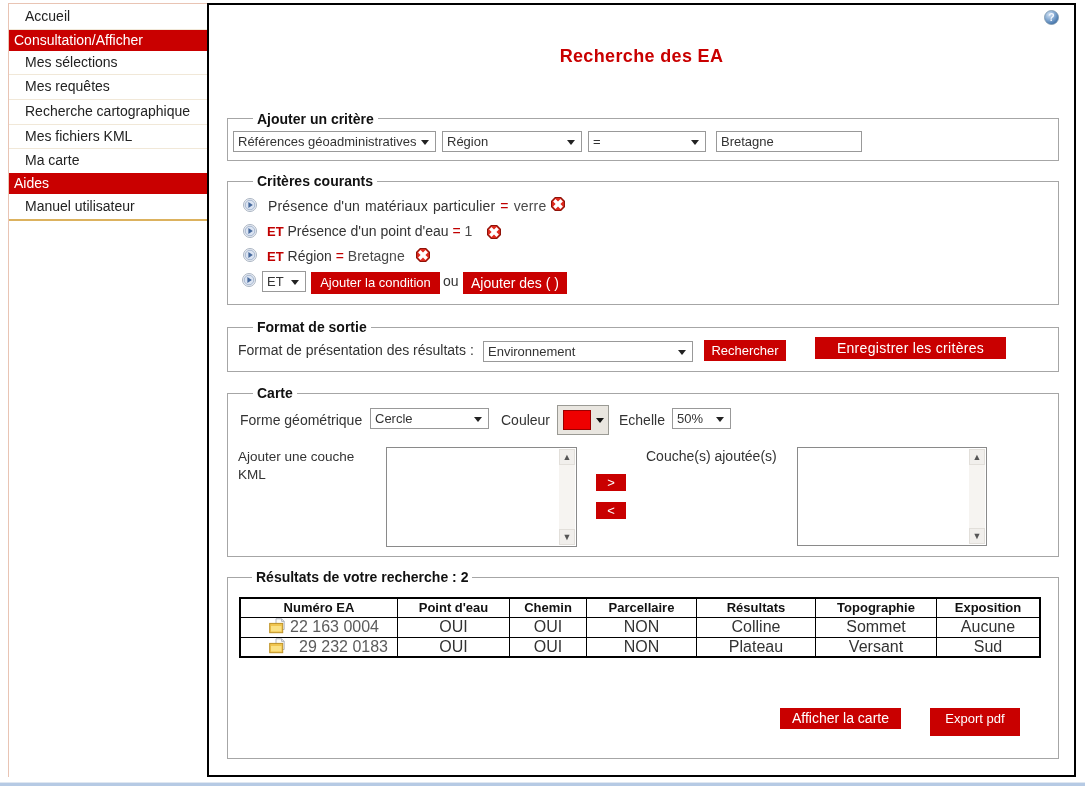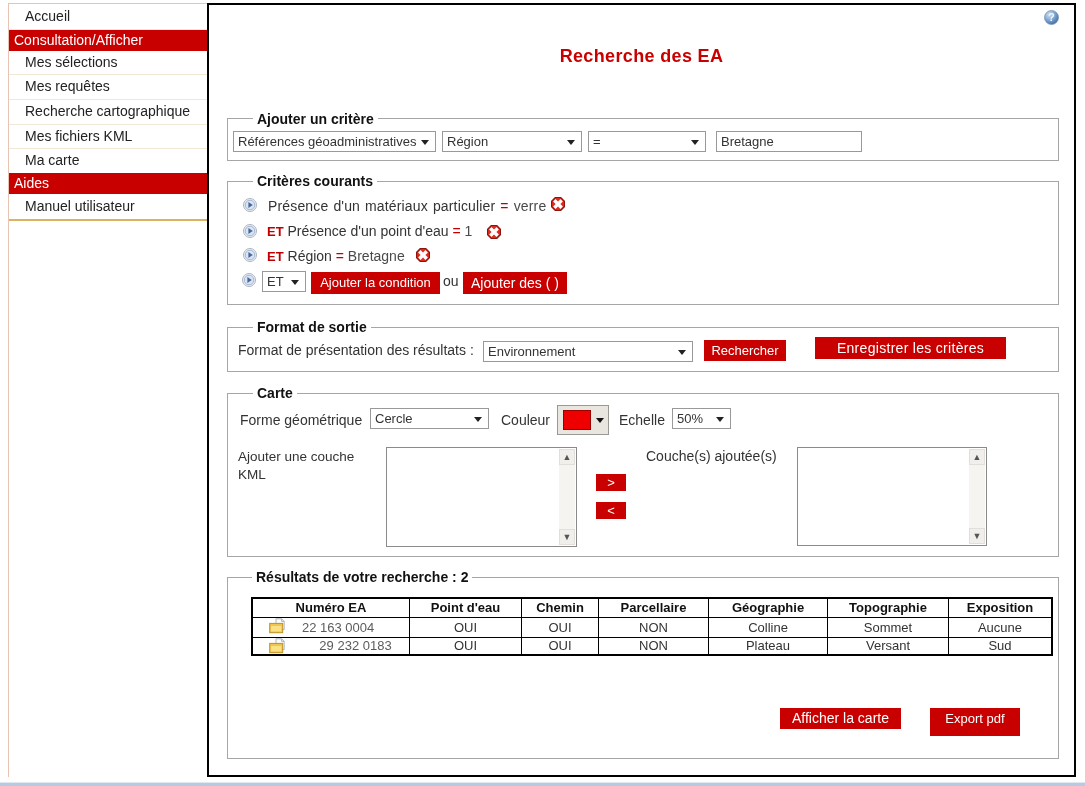--- a/index.html
+++ b/index.html
@@ -30,21 +30,21 @@
 .red{color:#c00000;}
 .gray{color:#4a4a4a;}
 
 
 .lb{box-sizing:border-box;border:1px solid #8a8a8a;background:#fff;}
 .sb{position:absolute;top:1px;right:1px;bottom:1px;width:16px;background:#f6f4f1;}
 .sbb{position:absolute;right:0;width:16px;height:16px;background:#f1efec;border:1px solid #e2dfda;box-sizing:border-box;text-align:center;line-height:14px;font-size:9px;color:#555;}
 
 
 #rtable{border-collapse:collapse;}
-#rtable td,#rtable th{border:1px solid #000;text-align:center;font-size:13px;color:#333;padding:0;}
+#rtable td,#rtable th{border:1px solid #000;text-align:center;font-size:16px;color:#333;padding:0;}
 #rtable th{font-size:13px;color:#111;}
 .bico{width:14px;height:14px;}
 .xico{width:14px;height:14px;}
 </style>
 </head>
 <body>
 <div id="page">
 
   <div id="sidebar" class="abs">
     <div class="mi" id="mi-acc">Accueil</div>
@@ -167,28 +167,28 @@
   <div class="abs" style="left:646px;top:448px;">Couche(s) ajoutée(s)</div>
   <div class="lb abs" style="left:797px;top:447px;width:190px;height:99px;">
     <div class="sb">
       <div class="sbb" style="top:0;">▲</div>
       <div class="sbb" style="bottom:0;">▼</div>
     </div>
   </div>
 
   <div class="fs abs" style="left:227px;top:577px;width:830px;height:180px;"></div>
   <div class="leg abs" style="left:232px;top:569px;">Résultats de votre recherche : 2</div>
-  <table id="rtable" class="abs" style="left:239px;top:597px;border:2px solid #000;margin-left:12px;">
+  <table id="rtable" class="abs" style="left:239px;top:597px;border:2px solid #000;">
     <tbody>
         <tr style="height:19px;">
       <th style="width:156px;">Numéro EA</th>
           <th style="width:111px;">Point d'eau</th>
           <th style="width:76px;">Chemin</th>
           <th style="width:109px;">Parcellaire</th>
-          <th style="width:118px;">Géographie</th>
+          <th style="width:118px;">Résultats</th>
           <th style="width:120px;">Topographie</th>
           <th style="width:102px;">Exposition</th>
     </tr>
     <tr style="height:20px;">
       <td style="text-align:left;color:#5c5c5c;"><span style="padding-left:49px;">22 163 0004</span></td>
           <td>OUI</td>
           <td>OUI</td>
           <td>NON</td>
           <td>Colline</td>
           <td>Sommet</td>

